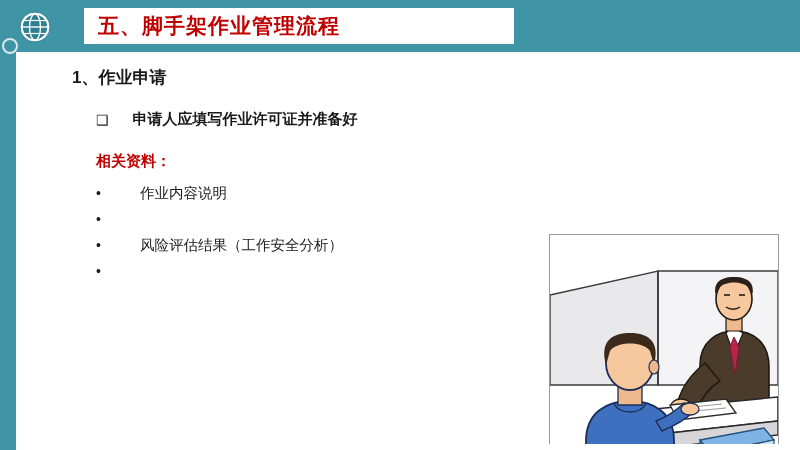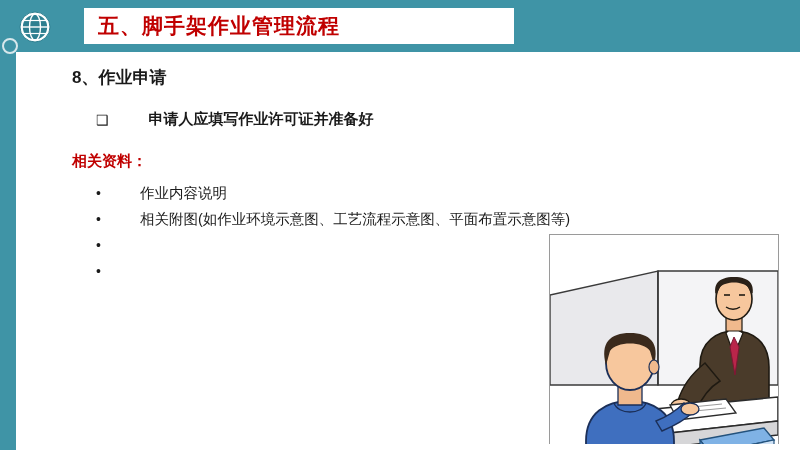--- a/index.html
+++ b/index.html
@@ -108,25 +108,24 @@
   }
   .sub-marker {
     font-size: 14px;
     color: #1a1a1a;
     line-height: 1;
   }
   .sub-text {
     font-size: 15px;
     font-weight: bold;
     color: #1a1a1a;
-    margin-left: 16px;
   }
   .related-label {
     position: absolute;
-    left: 72px;
+    left: 96px;
     top: 100px;
     font-size: 15px;
     font-weight: bold;
     color: #c00000;
   }
   .bullets {
     position: absolute;
     left: 96px;
     top: 128px;
     width: 600px;
@@ -196,40 +195,40 @@
       <ellipse cx="17" cy="17" rx="5.5" ry="13" fill="none" stroke="#ffffff" stroke-width="1.4"></ellipse>
       <line x1="4" y1="17" x2="30" y2="17" stroke="#ffffff" stroke-width="1.4"></line>
       <line x1="6" y1="10.5" x2="28" y2="10.5" stroke="#ffffff" stroke-width="1.2"></line>
       <line x1="6" y1="23.5" x2="28" y2="23.5" stroke="#ffffff" stroke-width="1.2"></line>
     </svg>
   </div>
   <div class="globe-ring2"></div>
 
   <div class="content">
 
-    <div class="section-title">8、作业申请</div>
+    <div class="section-title">1、作业申请</div>
 
     <div class="sub-item">
       <span class="sub-marker">❑</span>
       <span class="sub-text">申请人应填写作业许可证并准备好</span>
     </div>
 
     <div class="related-label">相关资料：</div>
 
     <div class="bullets">
       <div class="bullet-row">
         <span class="bullet-dot">•</span>
         <span class="bullet-text">作业内容说明</span>
       </div>
       <div class="bullet-row">
         <span class="bullet-dot">•</span>
-        <span class="bullet-text">相关附图(如作业环境示意图、工艺流程示意图、平面布置示意图等)</span>
-      </div>
-      <div class="bullet-row">
-        <span class="bullet-dot">•</span>
+      </div>
+      <div class="bullet-row">
+        <span class="bullet-dot">•</span>
+        <span class="bullet-text">风险评估结果（工作安全分析）</span>
       </div>
       <div class="bullet-row">
         <span class="bullet-dot">•</span>
       </div>
     </div>
 
     <div class="illus">
       <svg width="228" height="245" viewBox="0 0 228 245" xmlns="http://www.w3.org/2000/svg">
         <rect x="0" y="0" width="228" height="245" fill="#ffffff"></rect>
 

